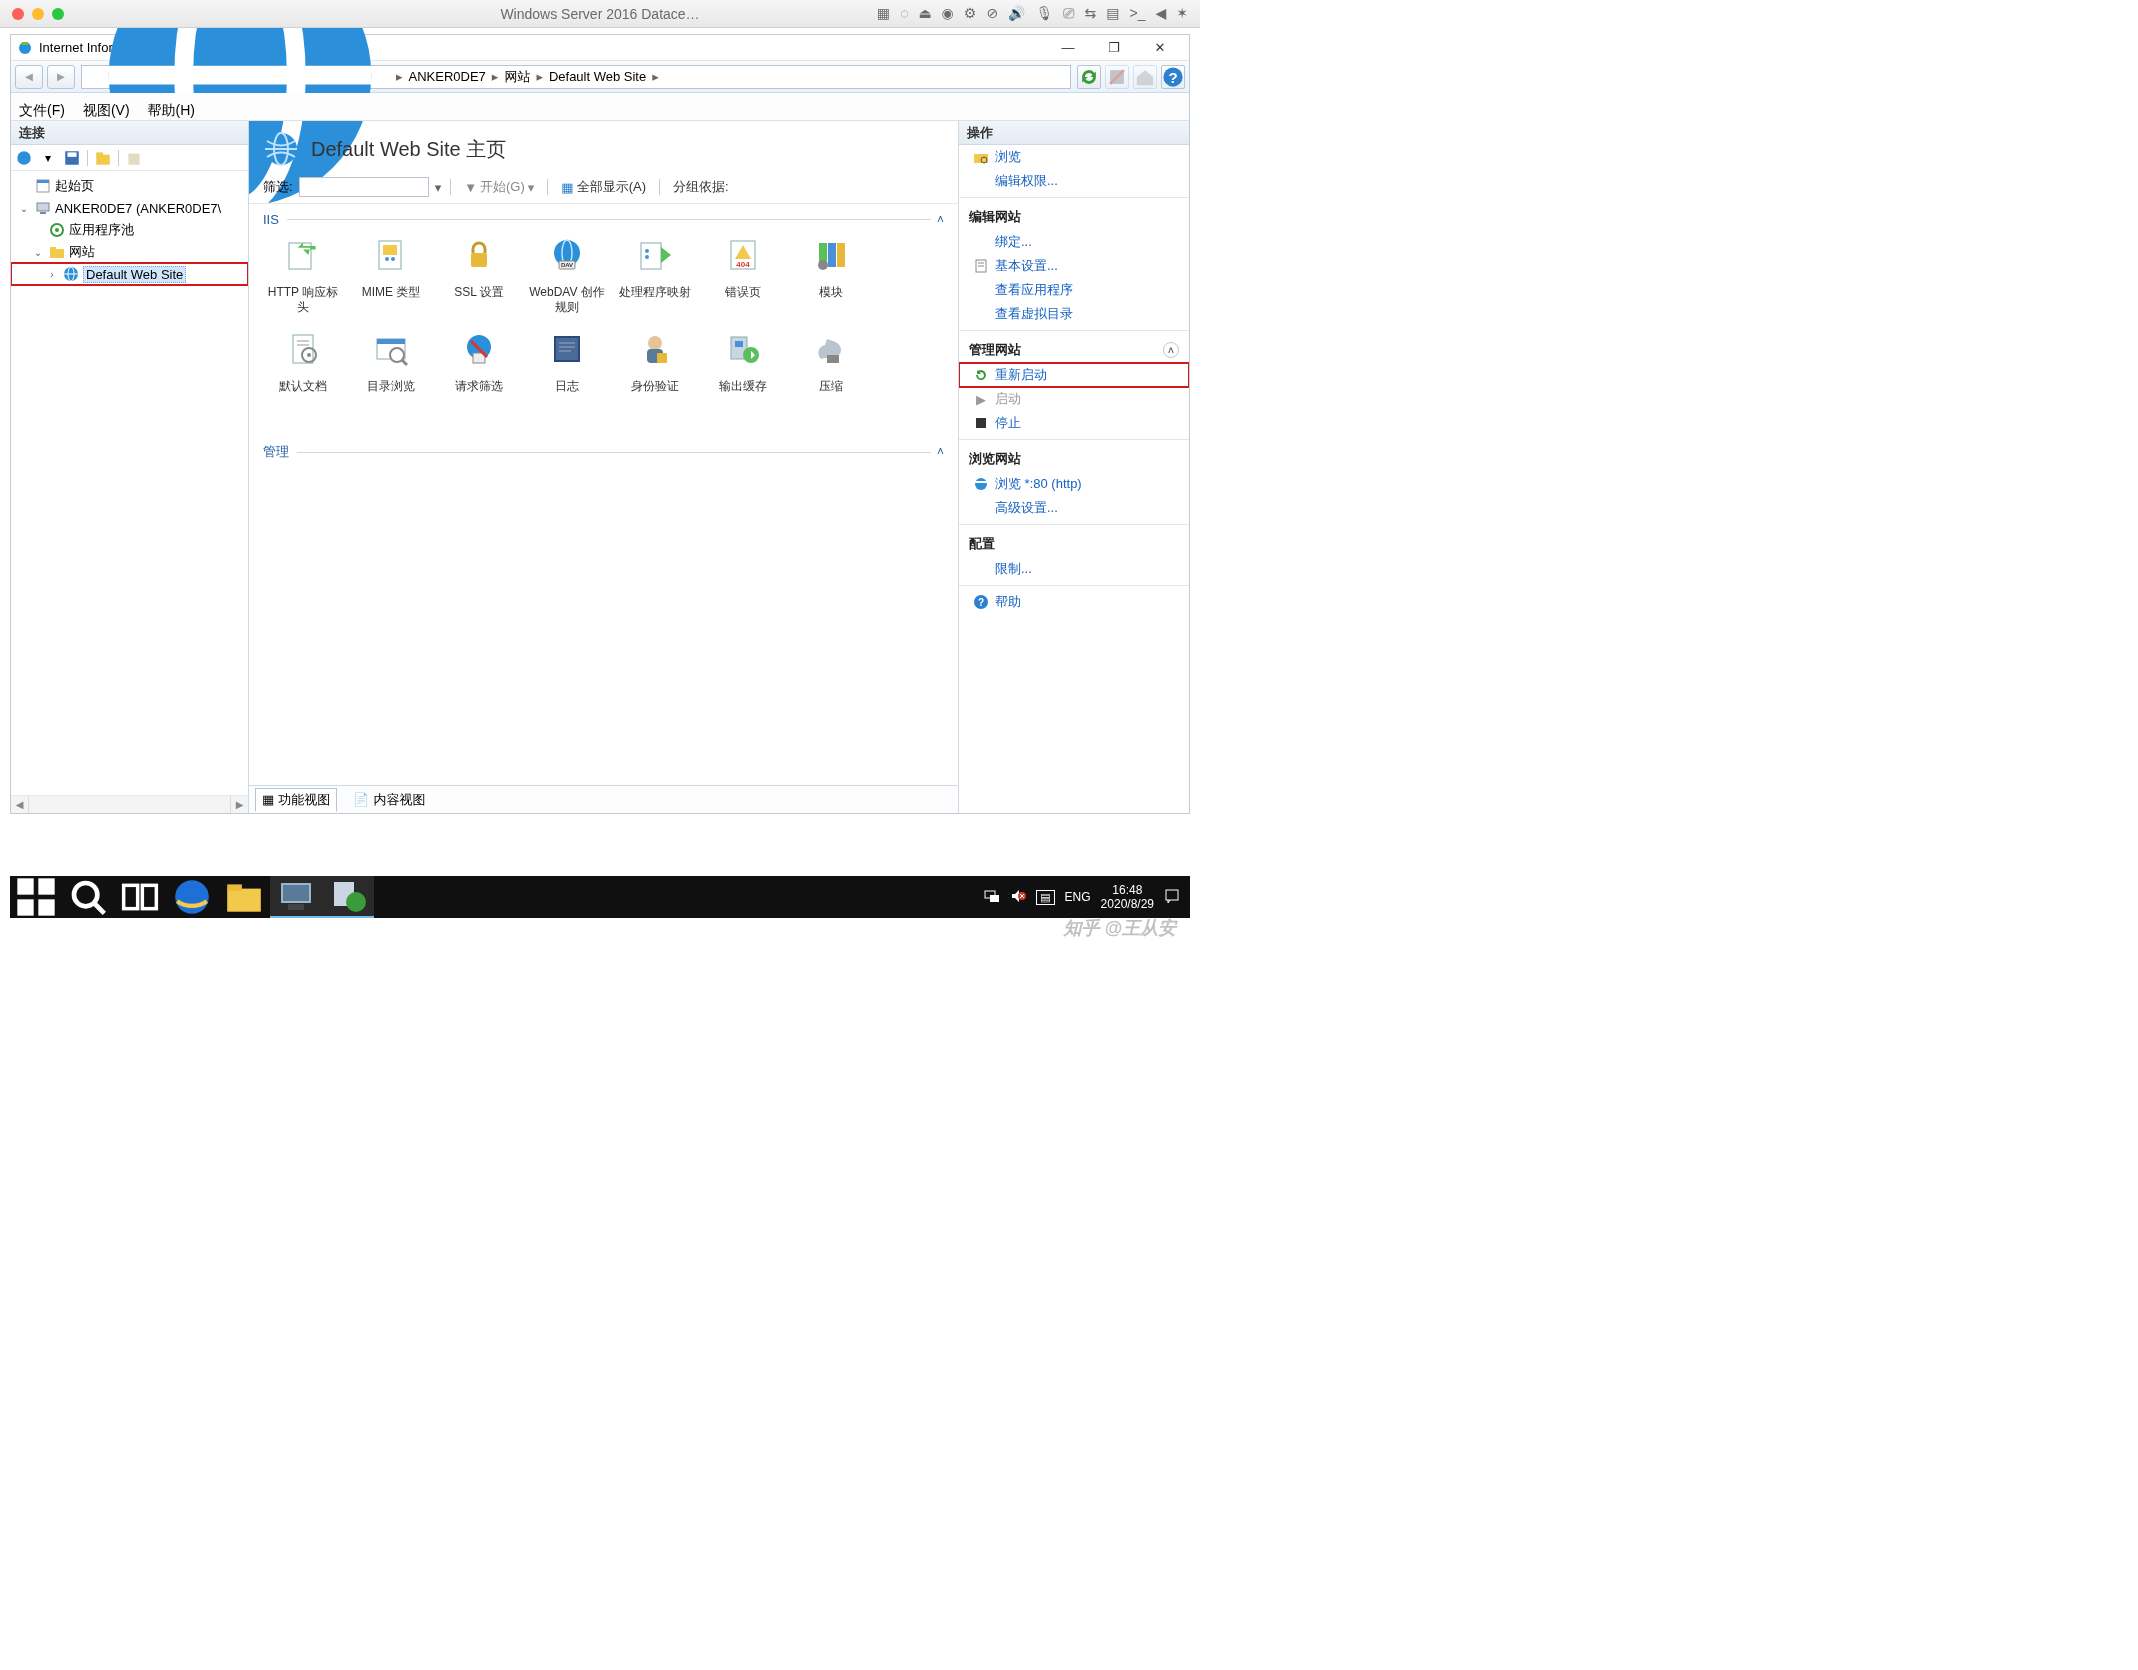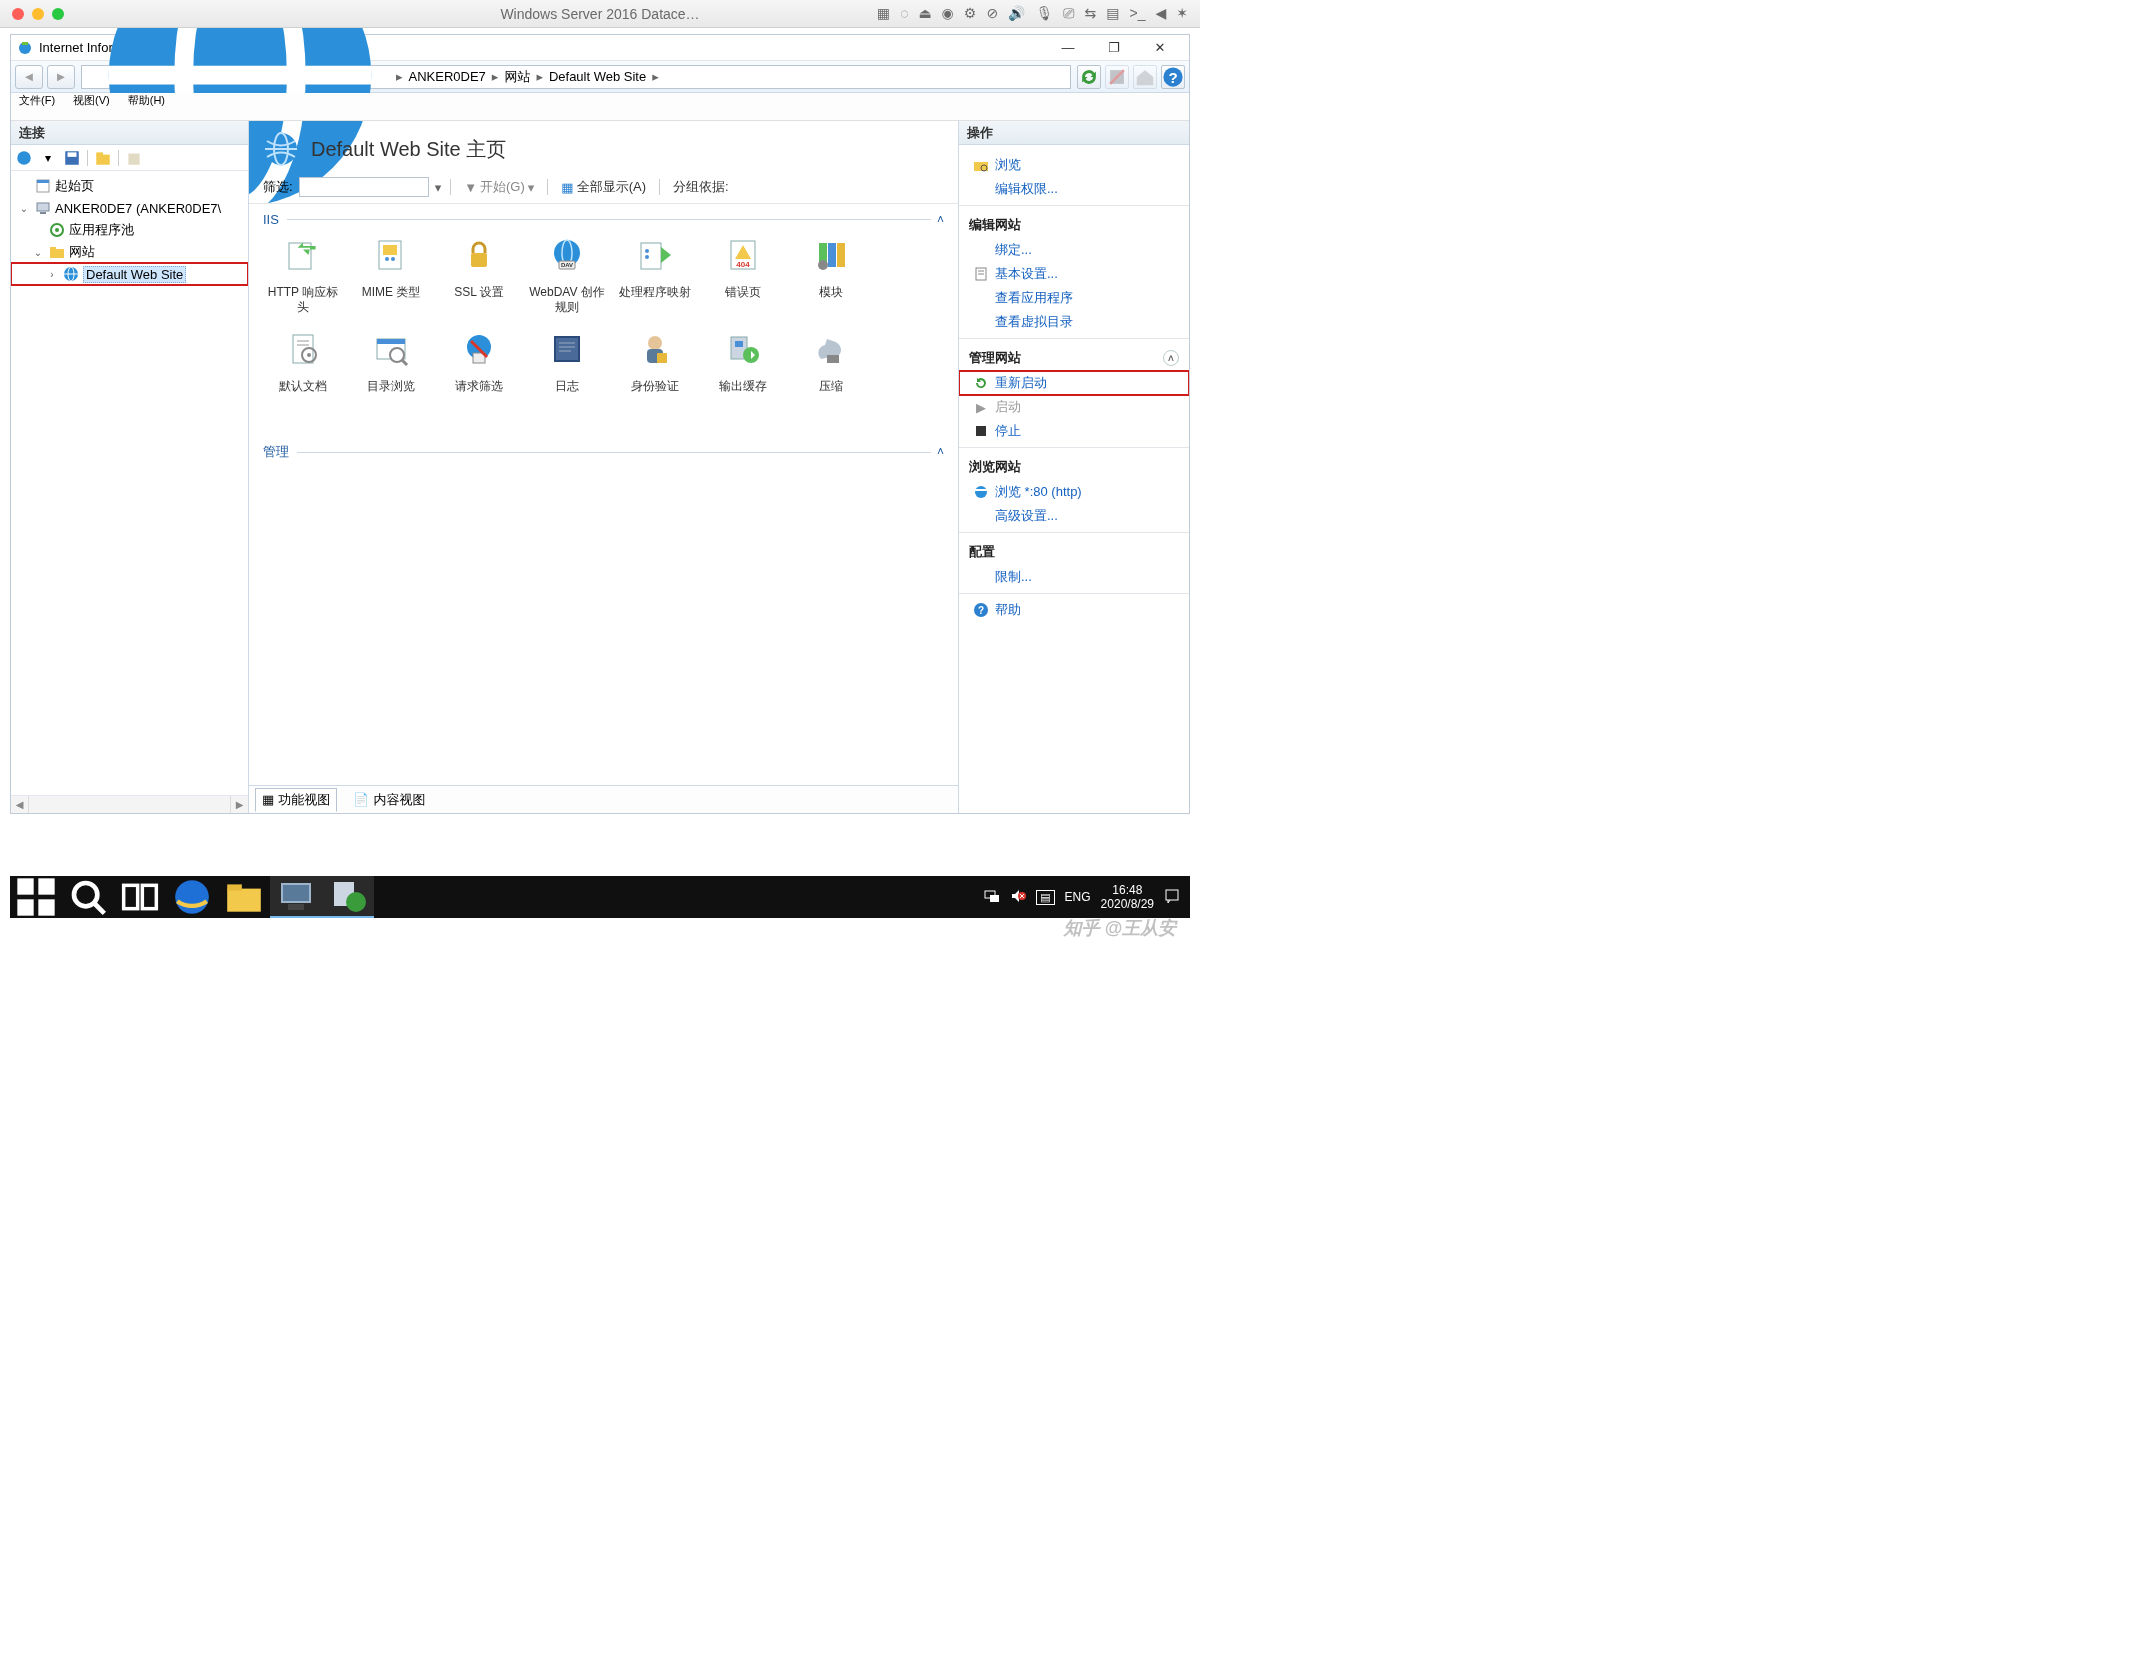--- a/index.html
+++ b/index.html
@@ -23,21 +23,21 @@
 
 .navbar { height:32px; background:linear-gradient(#f7fbff,#e9f2fa); border-bottom:1px solid #cdd9e4; display:flex; align-items:center; padding:0 4px; }
 .nav-arrows { display:flex; gap:4px; margin-right:6px; }
 .nav-arrow { width:28px; height:24px; border:1px solid #b8c5d1; border-radius:3px; background:linear-gradient(#fff,#e8eef5); display:flex; align-items:center; justify-content:center; color:#a0a0a0; font-size:13px; }
 .breadcrumb { flex:1; height:24px; border:1px solid #b8c5d1; background:#fff; display:flex; align-items:center; font-size:13px; padding:0 4px; }
 .breadcrumb .bc-item { padding:0 4px; display:flex; align-items:center; gap:3px; }
 .breadcrumb .sep { color:#666; padding:0 2px; }
 .nav-right { display:flex; gap:4px; margin-left:6px; }
 .nav-right .btn { width:24px; height:24px; border:1px solid #b8c5d1; border-radius:2px; background:linear-gradient(#fff,#e8eef5); display:flex; align-items:center; justify-content:center; }
 
-.menubar { height:28px; border-bottom:1px solid #e0e0e0; display:flex; align-items:flex-start; padding:0 8px; font-size:11px; gap:18px; background:#fdfdfd; }
+.menubar { height:28px; border-bottom:1px solid #e0e0e0; display:flex; align-items:flex-end; padding:0 8px; font-size:14px; gap:18px; background:#fdfdfd; }
 
 .body { flex:1; display:flex; min-height:0; }
 .panel-head { height:24px; background:linear-gradient(#f1f5f9,#e4ecf3); border-bottom:1px solid #cdd9e4; font-size:13px; font-weight:600; padding:3px 8px; color:#333; }
 
 
 .left { width:238px; border-right:1px solid #cdd9e4; display:flex; flex-direction:column; background:#fff; }
 .left-toolbar { height:26px; border-bottom:1px solid #e3e8ee; display:flex; align-items:center; padding:0 4px; gap:6px; }
 .left-toolbar .tb { width:18px; height:18px; display:flex; align-items:center; justify-content:center; font-size:12px; }
 .tree { flex:1; overflow:auto; font-size:13px; padding:4px 0; }
 .tree-node { display:flex; align-items:center; height:22px; padding-left:6px; white-space:nowrap; }
@@ -69,21 +69,21 @@
 .icons { display:flex; flex-wrap:wrap; gap:8px 8px; }
 .feat { width:80px; display:flex; flex-direction:column; align-items:center; text-align:center; font-size:12px; color:#333; cursor:default; padding:4px 0; }
 .feat .fico { width:36px; height:36px; margin-bottom:12px; display:flex; align-items:center; justify-content:flex-start;font-weight:bold; }
 .feat .flbl { line-height:1.25; min-height:30px; }
 .center-tabs { height:28px; border-top:1px solid #cdd9e4; display:flex; align-items:center; padding:0 6px; gap:10px; font-size:13px; background:#fdfdfd; }
 .center-tabs .ctab { display:flex; align-items:center; gap:4px; padding:2px 6px; }
 .center-tabs .ctab.active { border:1px solid #b8c5d1; background:#fff; border-bottom-color:#fff; }
 
 
 .right { width:230px; display:flex; flex-direction:column; background:#fff; }
-.actions { flex:1; overflow:auto; font-size:13px; padding:8px 0; }
+.actions { flex:1; overflow:auto; font-size:13px; padding:0 0; }
 .act-section { font-weight:600; padding:6px 10px 4px; display:flex; align-items:center; color:#222; }
 .act-section .collapse { margin-left:auto; width:16px; height:16px; border:1px solid #bcc; border-radius:50%; font-size:10px; display:flex; align-items:center; justify-content:center; color:#666; }
 .act-item { display:flex; align-items:center; gap:6px; padding:3px 10px 3px 14px; }
 .act-item.link { color:#1461c1; }
 .act-item.disabled { color:#9a9a9a; }
 .act-item .aico { width:16px; height:16px; display:inline-flex; align-items:center; justify-content:center; }
 .act-item.highlighted { outline:2px solid #d11a1a; outline-offset:-1px; }
 .act-hr { height:1px; background:#e2e6ea; margin:4px 0; }
 
 

